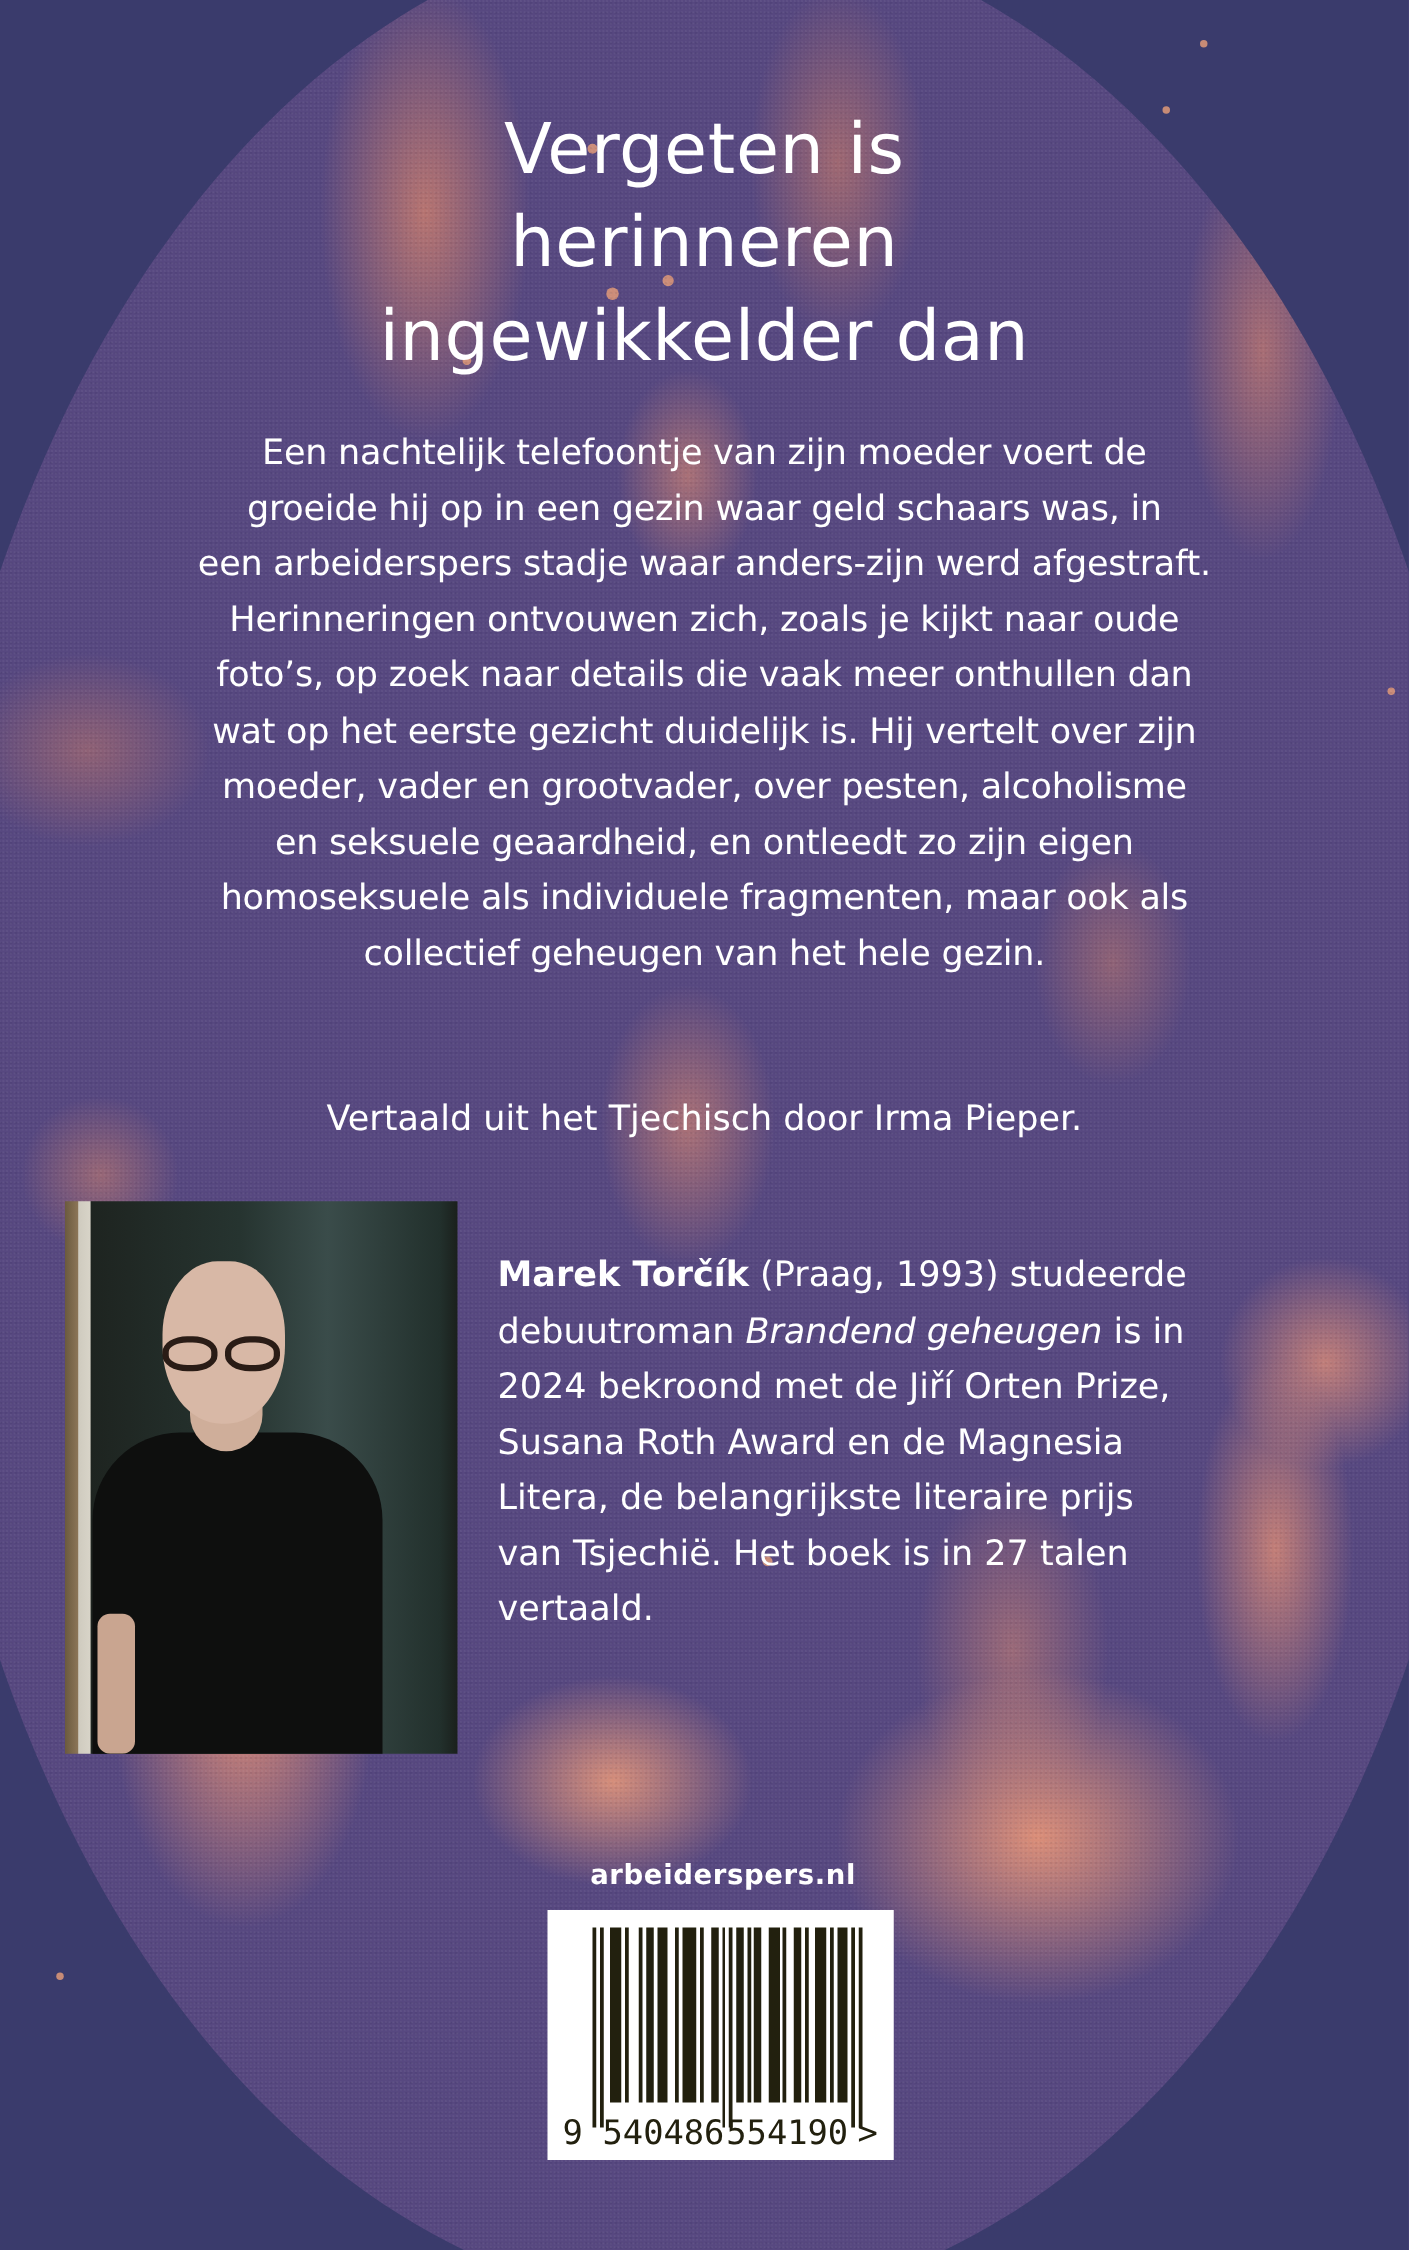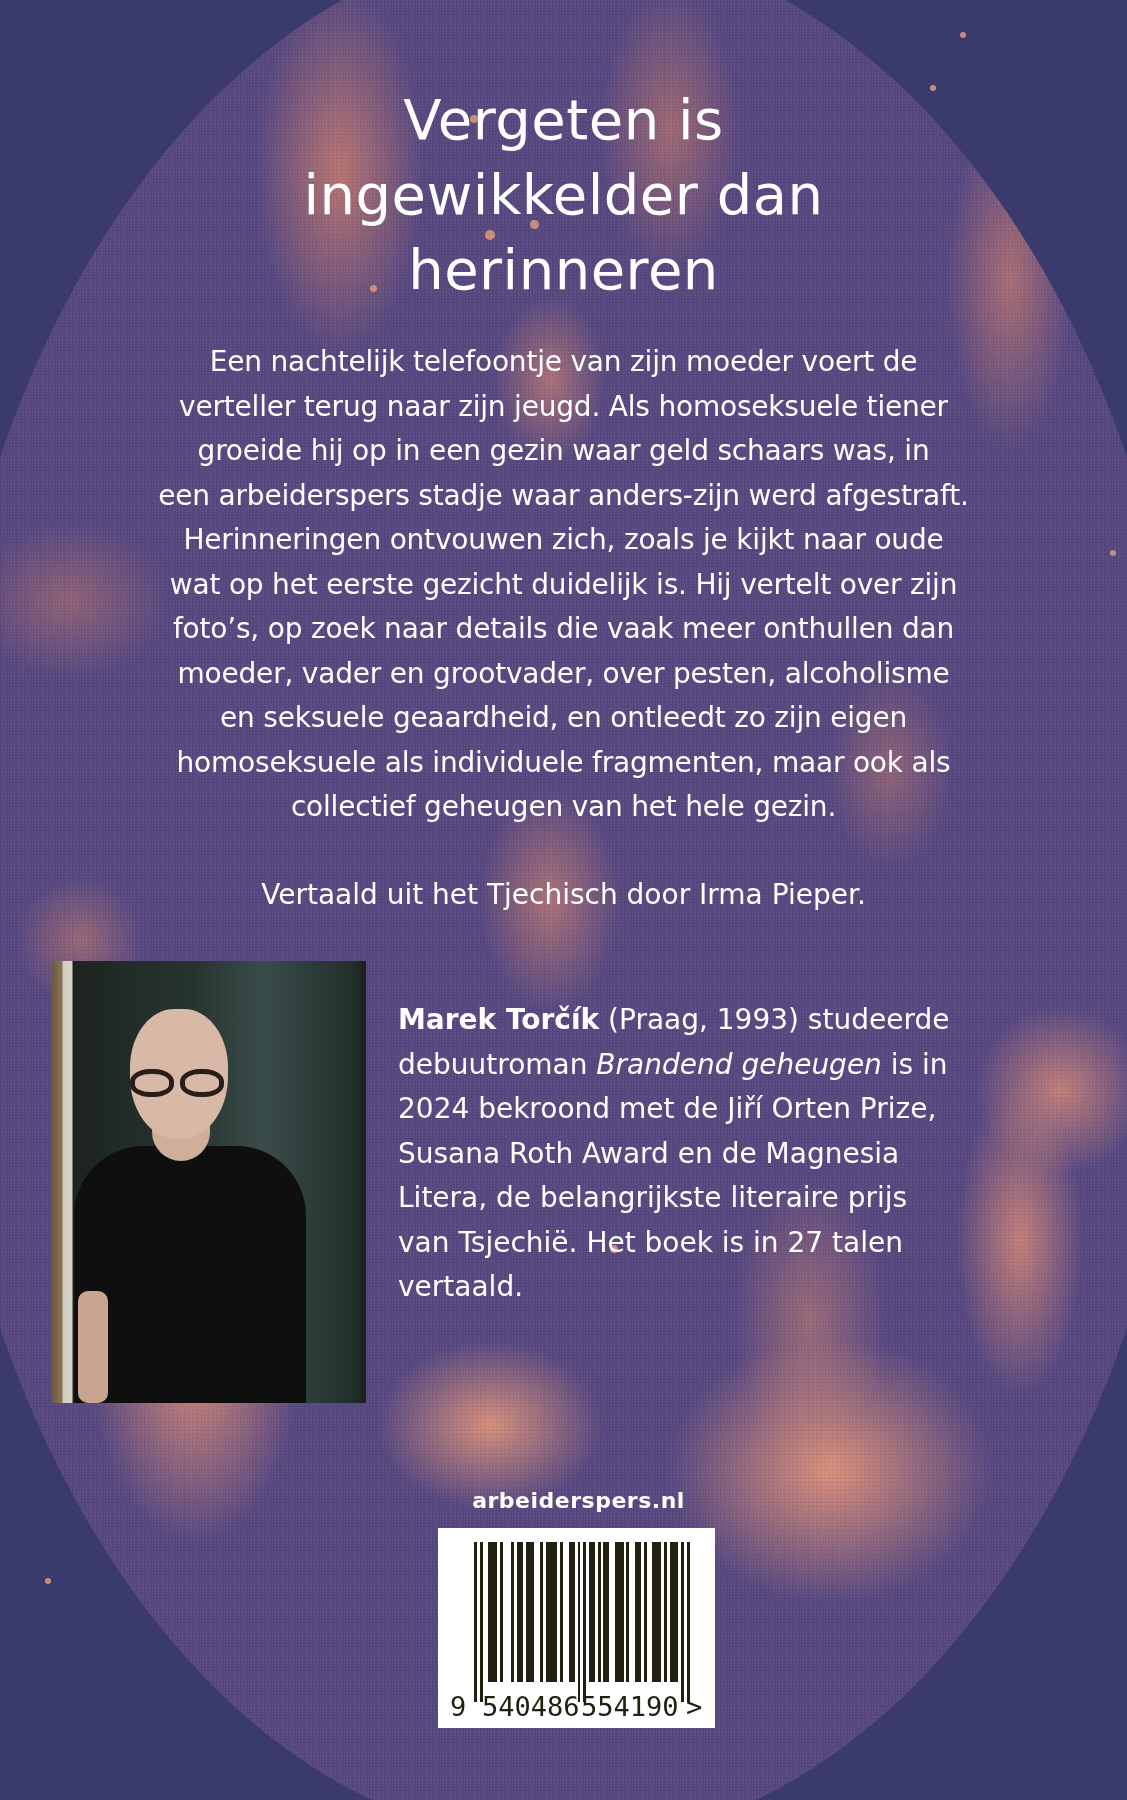--- a/index.html
+++ b/index.html
@@ -129,32 +129,31 @@
     <div class="speck" style="left:1030px;top:92px;width:6px;height:6px;"></div>
     <div class="speck" style="left:1180px;top:610px;width:6px;height:6px;"></div>
     <div class="speck" style="left:440px;top:345px;width:7px;height:7px;"></div>
     <div class="speck" style="left:258px;top:1134px;width:6px;height:6px;"></div>
     <div class="speck" style="left:680px;top:1305px;width:8px;height:8px;"></div>
     <div class="speck" style="left:115px;top:1638px;width:6px;height:6px;"></div>
   </div>
 
   <h1 class="title">
     <span>Vergeten is</span>
+    <span>herinneren</span>
     <span>ingewikkelder dan</span>
-    <span>herinneren</span>
   </h1>
 
   <div class="blurb">
     <span>Een nachtelijk telefoontje van zijn moeder voert de</span>
-    <span>verteller terug naar zijn jeugd. Als homoseksuele tiener</span>
     <span>groeide hij op in een gezin waar geld schaars was, in</span>
     <span>een arbeiderspers stadje waar anders-zijn werd afgestraft.</span>
     <span>Herinneringen ontvouwen zich, zoals je kijkt naar oude</span>
+    <span>foto’s, op zoek naar details die vaak meer onthullen dan</span>
     <span>wat op het eerste gezicht duidelijk is. Hij vertelt over zijn</span>
-    <span>foto’s, op zoek naar details die vaak meer onthullen dan</span>
     <span>moeder, vader en grootvader, over pesten, alcoholisme</span>
     <span>en seksuele geaardheid, en ontleedt zo zijn eigen</span>
     <span>homoseksuele als individuele fragmenten, maar ook als</span>
     <span>collectief geheugen van het hele gezin.</span>
   </div>
 
   <div class="translator">Vertaald uit het Tjechisch door Irma Pieper.</div>
 
   <div class="photo" title="Author photo">
     <div class="body"></div>

